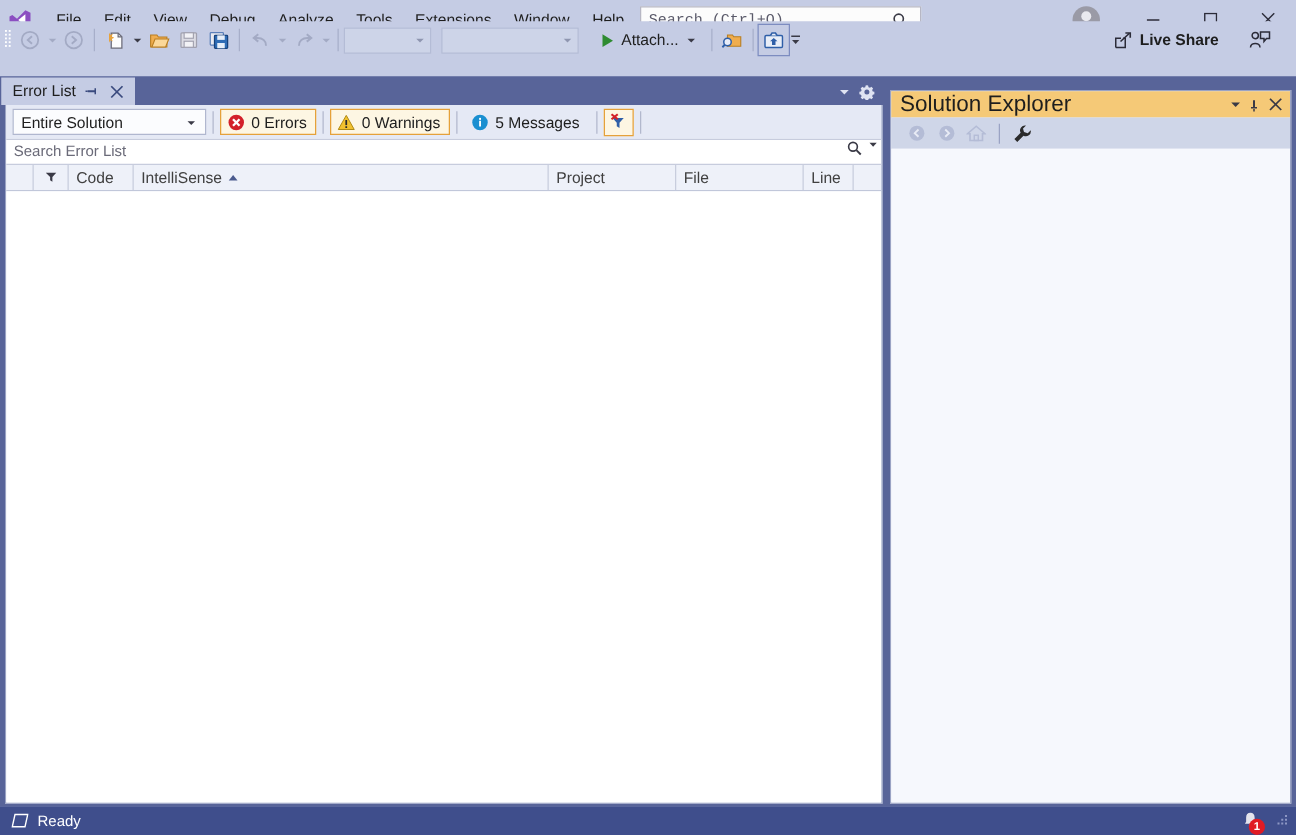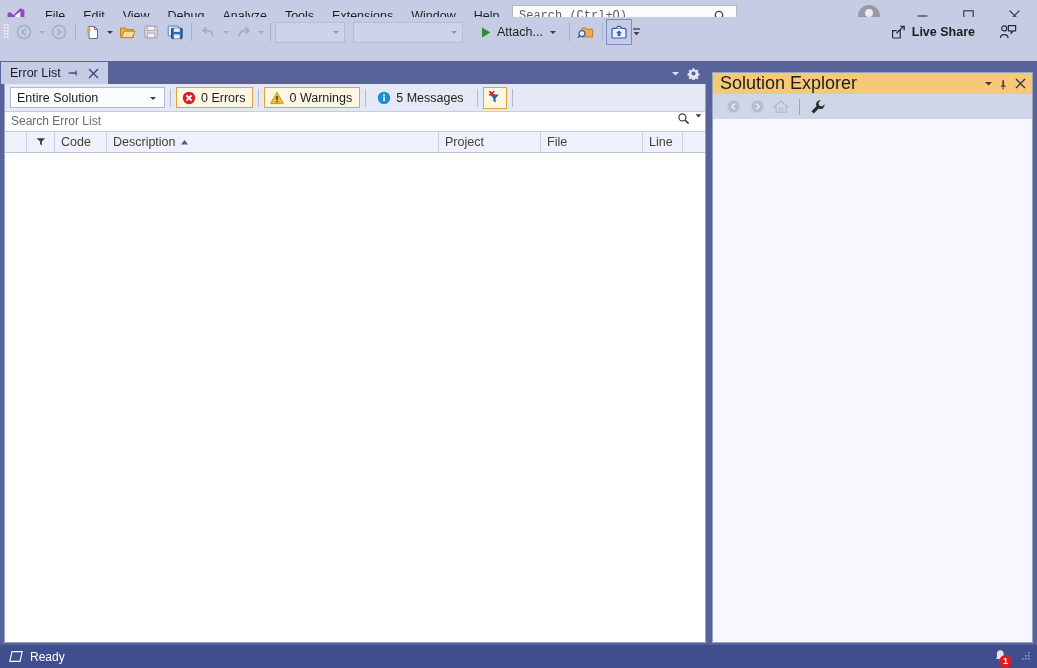--- a/index.html
+++ b/index.html
@@ -592,21 +592,21 @@
           <span>
             <svg width="10" height="10" viewBox="0 0 10 10">
               <path d="M0.6 1.2 h8.4 L5.9 4.6 v3.8 L4.1 7.2 V4.6 Z" fill="#3a3a46"></path>
             </svg>
           </span>
         </div>
         <div class="hcell" style="width:52px">
           <span>Code</span>
         </div>
         <div class="hcell" style="width:332px">
-          <span>Description</span>
+          <span>IntelliSense</span>
           <span>
             <svg width="9" height="9" viewBox="0 0 9 9">
                 <path d="M4.5 2 L8 6.4 H1Z" fill="#4a5a8e"></path>
               </svg>
           </span>
         </div>
         <div class="hcell" style="width:102px">
           <span>Project</span>
         </div>
         <div class="hcell" style="width:102px">

